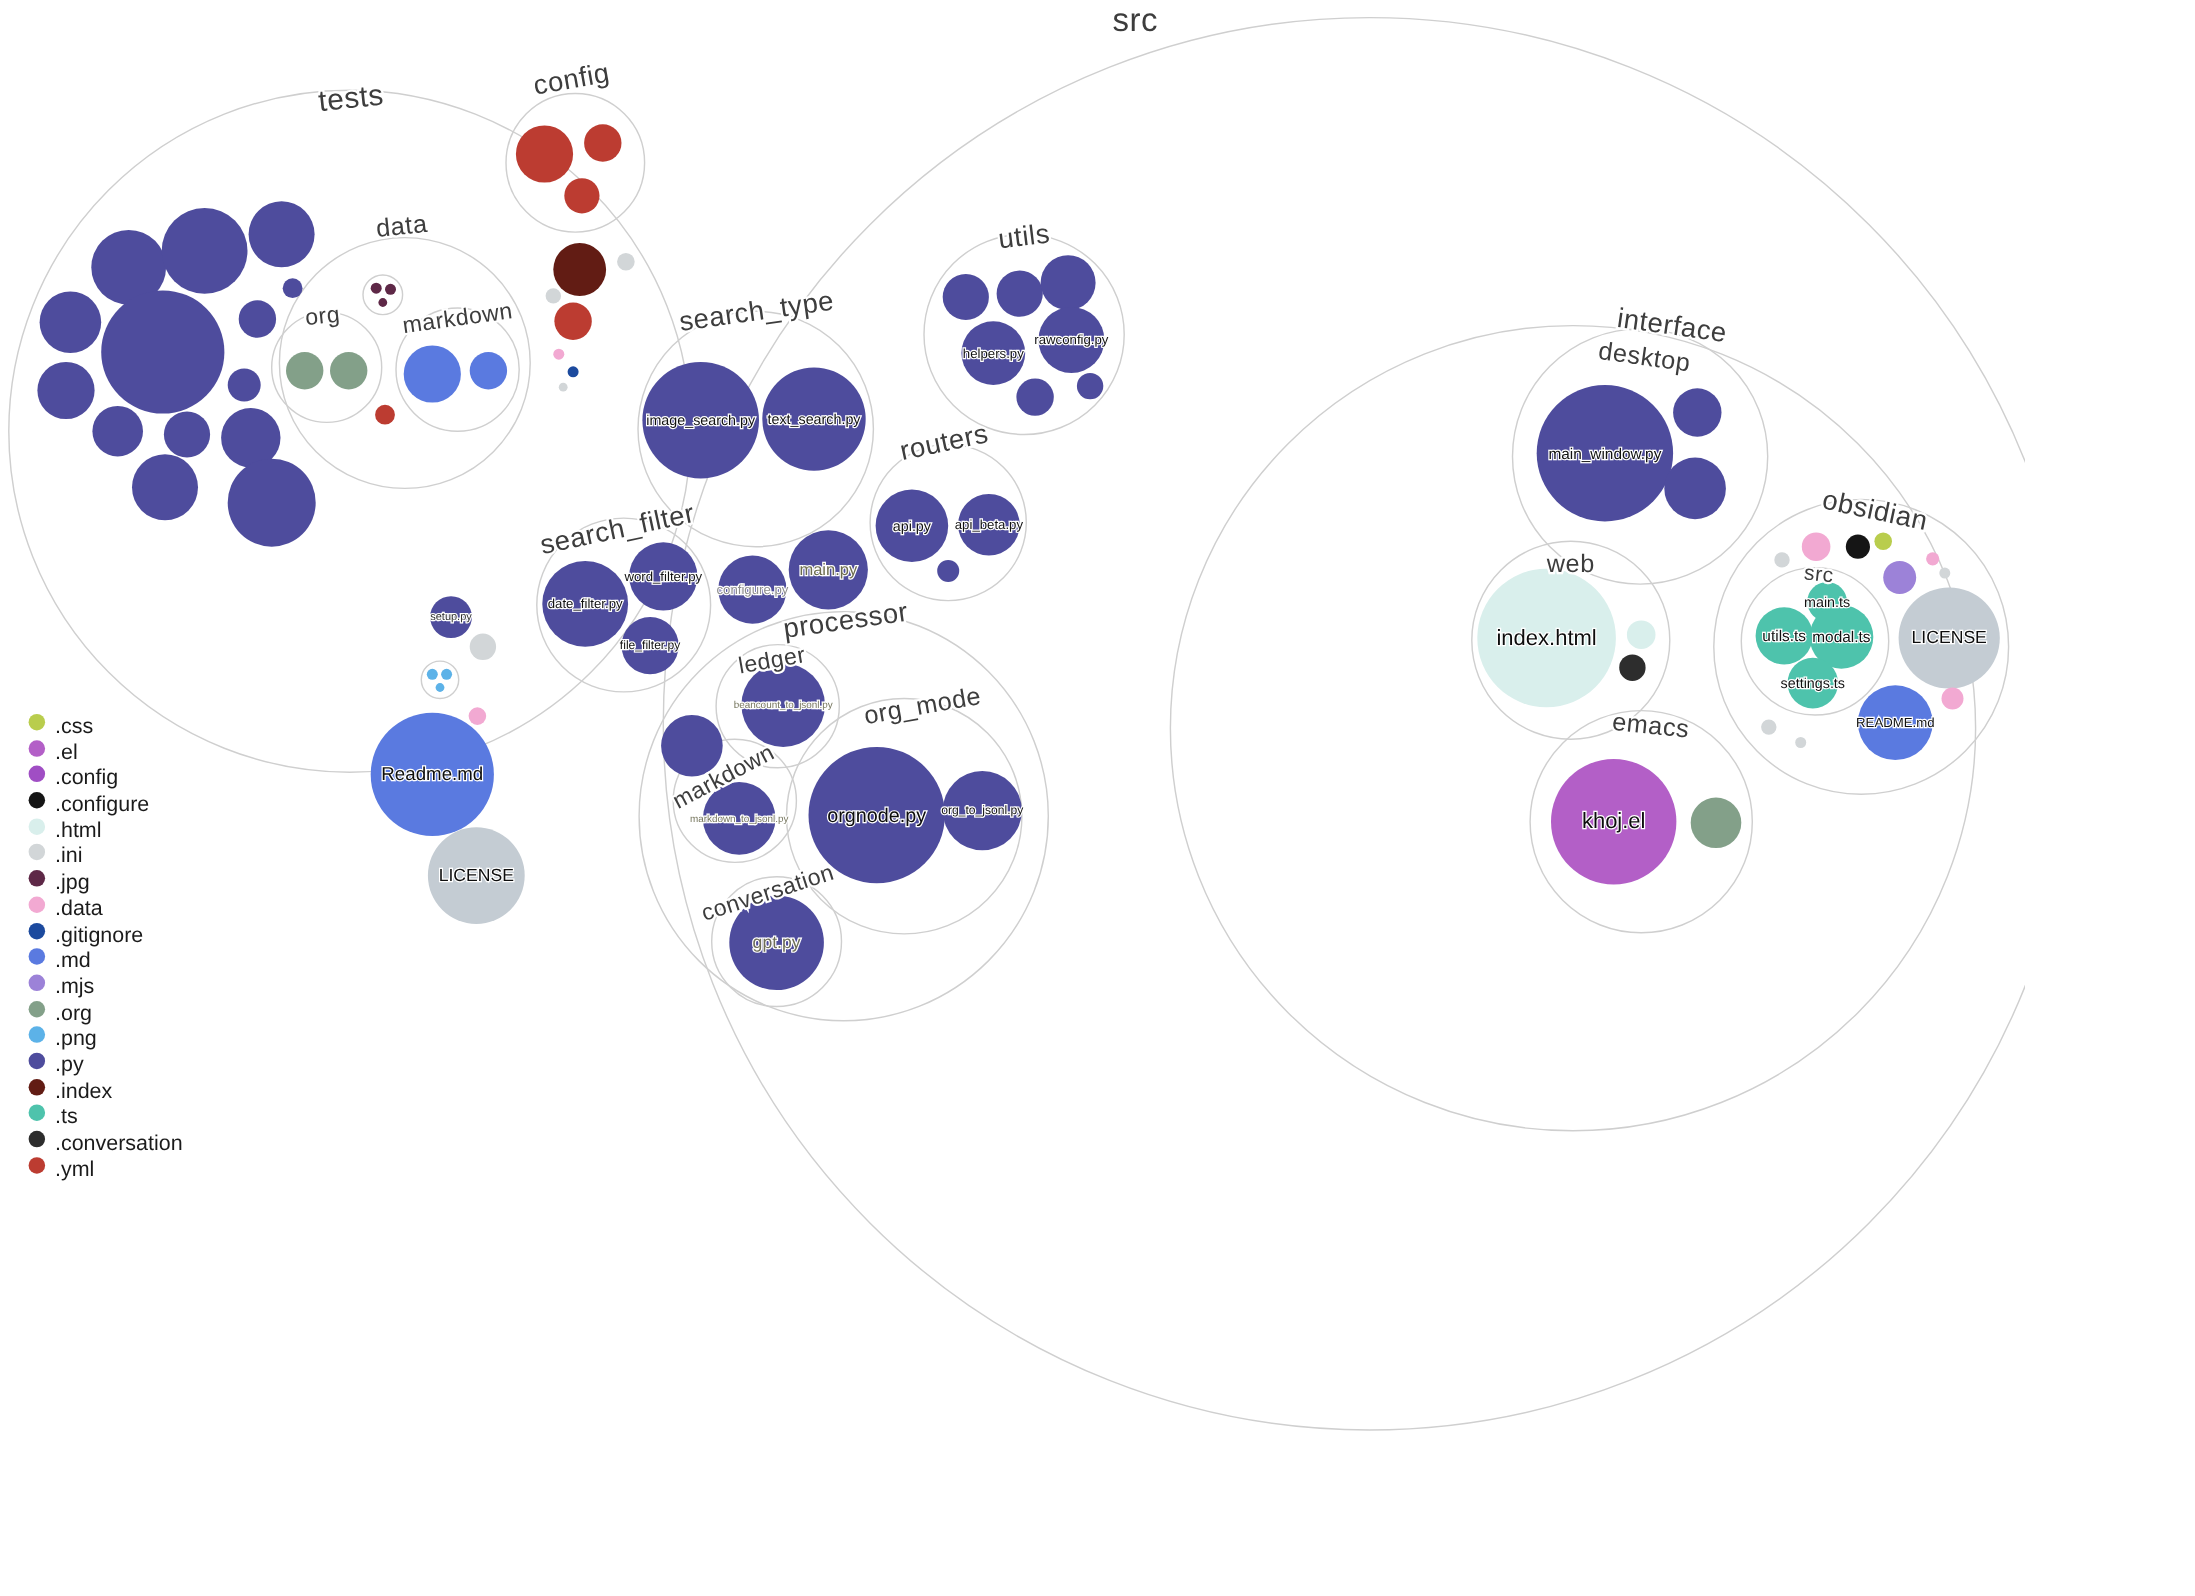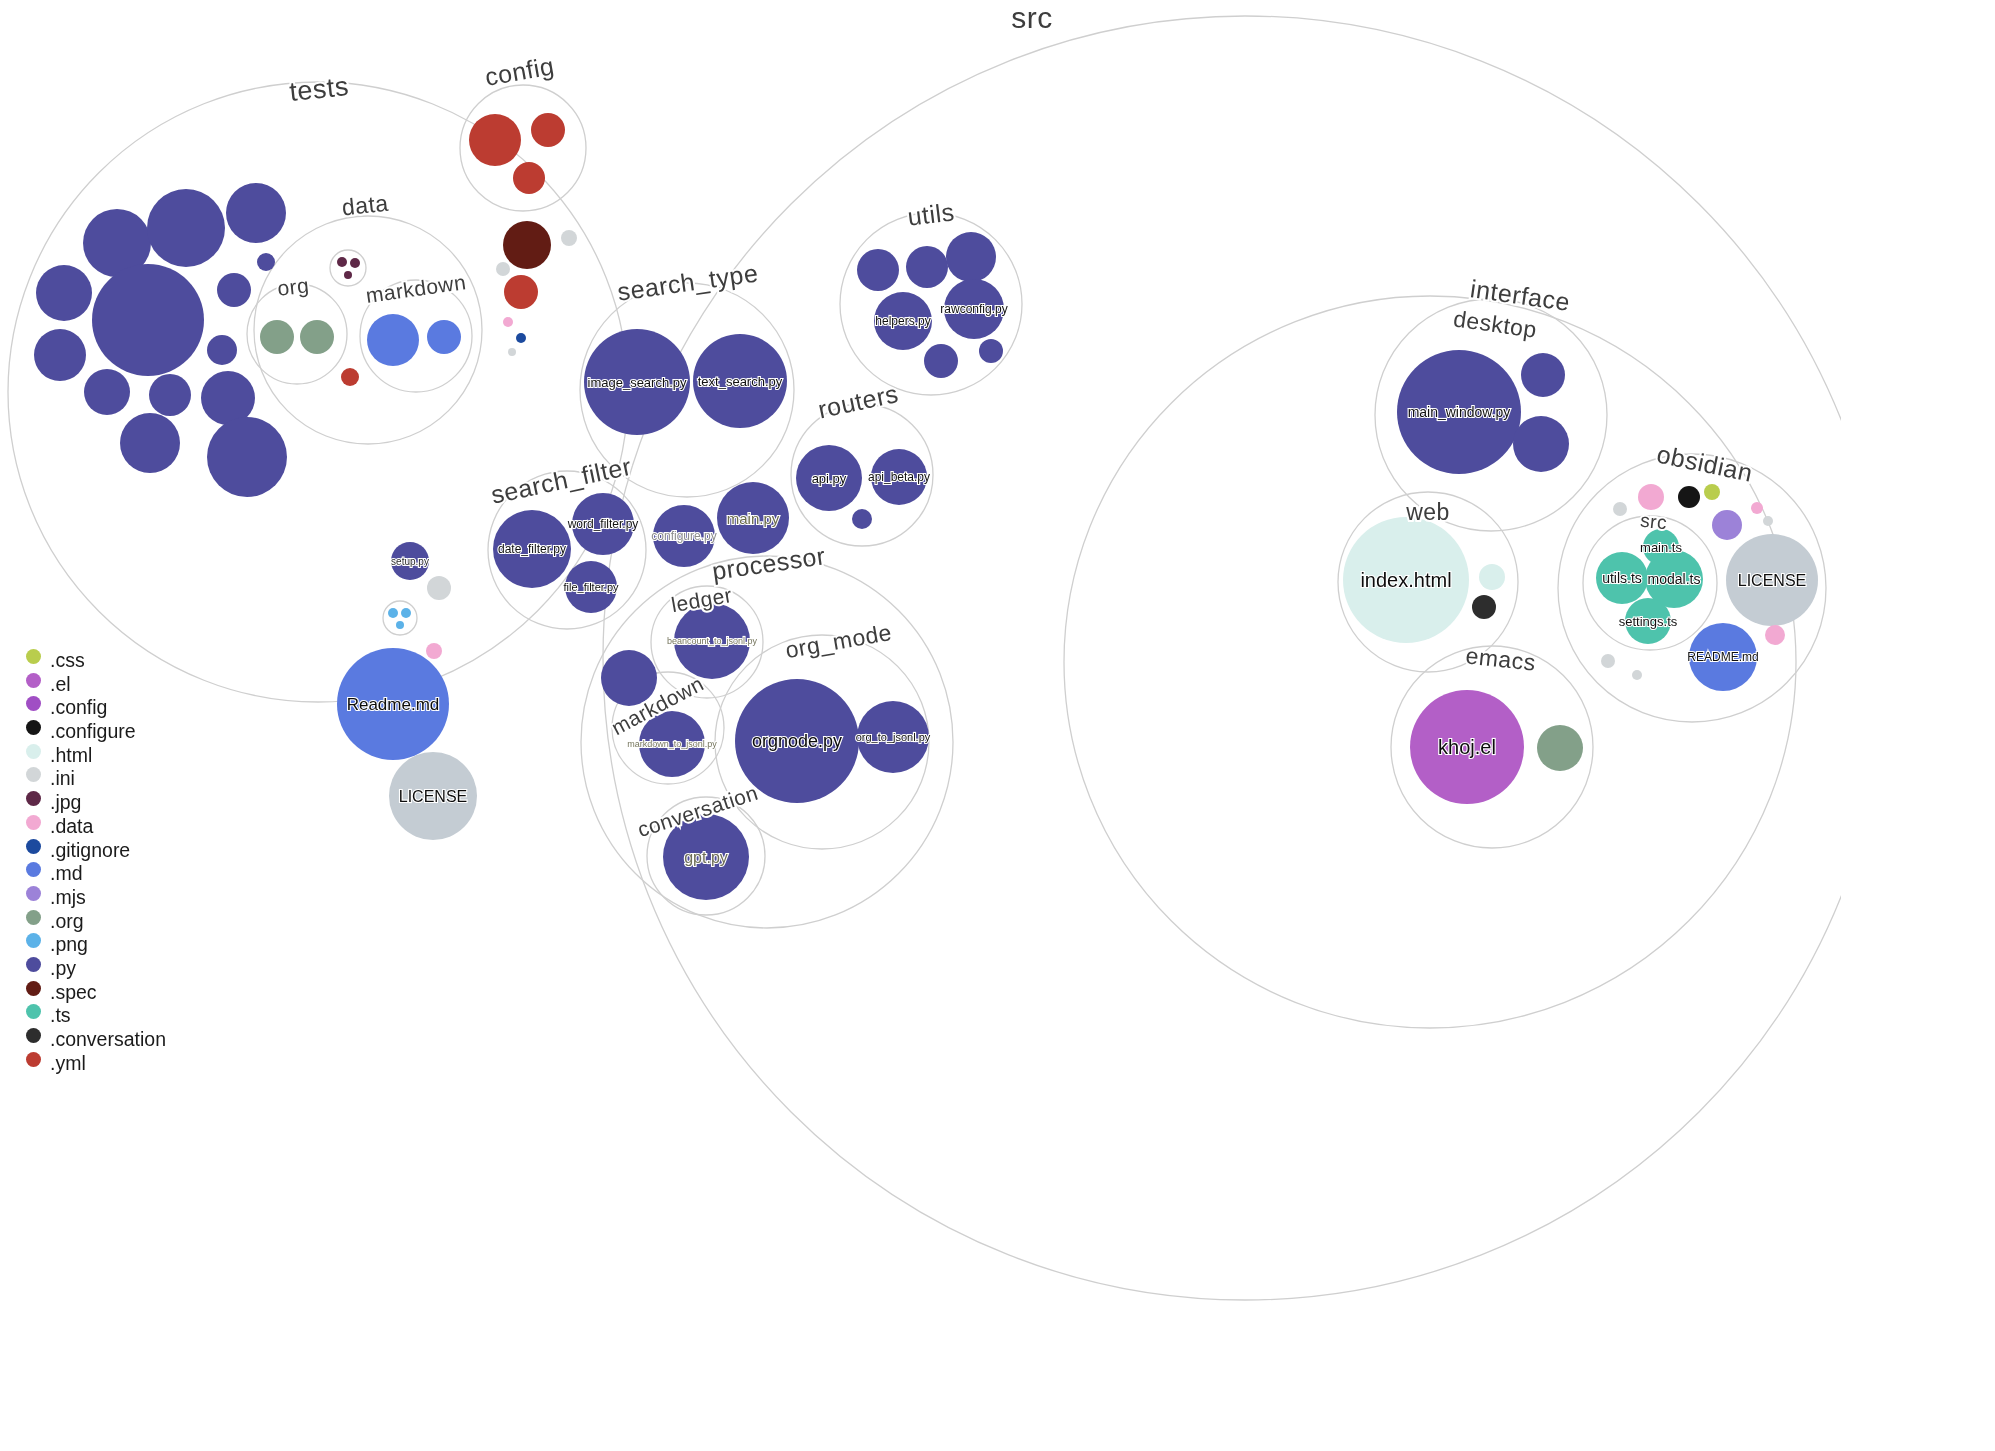--- a/index.html
+++ b/index.html
@@ -233,21 +233,21 @@
       <div class="legend-row">
         <span class="legend-dot" style="background: rgb(92, 178, 232);"></span>
         <span class="legend-label">.png</span>
       </div>
       <div class="legend-row">
         <span class="legend-dot" style="background: rgb(78, 76, 157);"></span>
         <span class="legend-label">.py</span>
       </div>
       <div class="legend-row">
         <span class="legend-dot" style="background: rgb(98, 28, 20);"></span>
-        <span class="legend-label">.spec</span>
+        <span class="legend-label">.index</span>
       </div>
       <div class="legend-row">
         <span class="legend-dot" style="background: rgb(78, 195, 172);"></span>
         <span class="legend-label">.ts</span>
       </div>
       <div class="legend-row">
         <span class="legend-dot" style="background: rgb(45, 45, 45);"></span>
         <span class="legend-label">.conversation</span>
       </div>
       <div class="legend-row">

